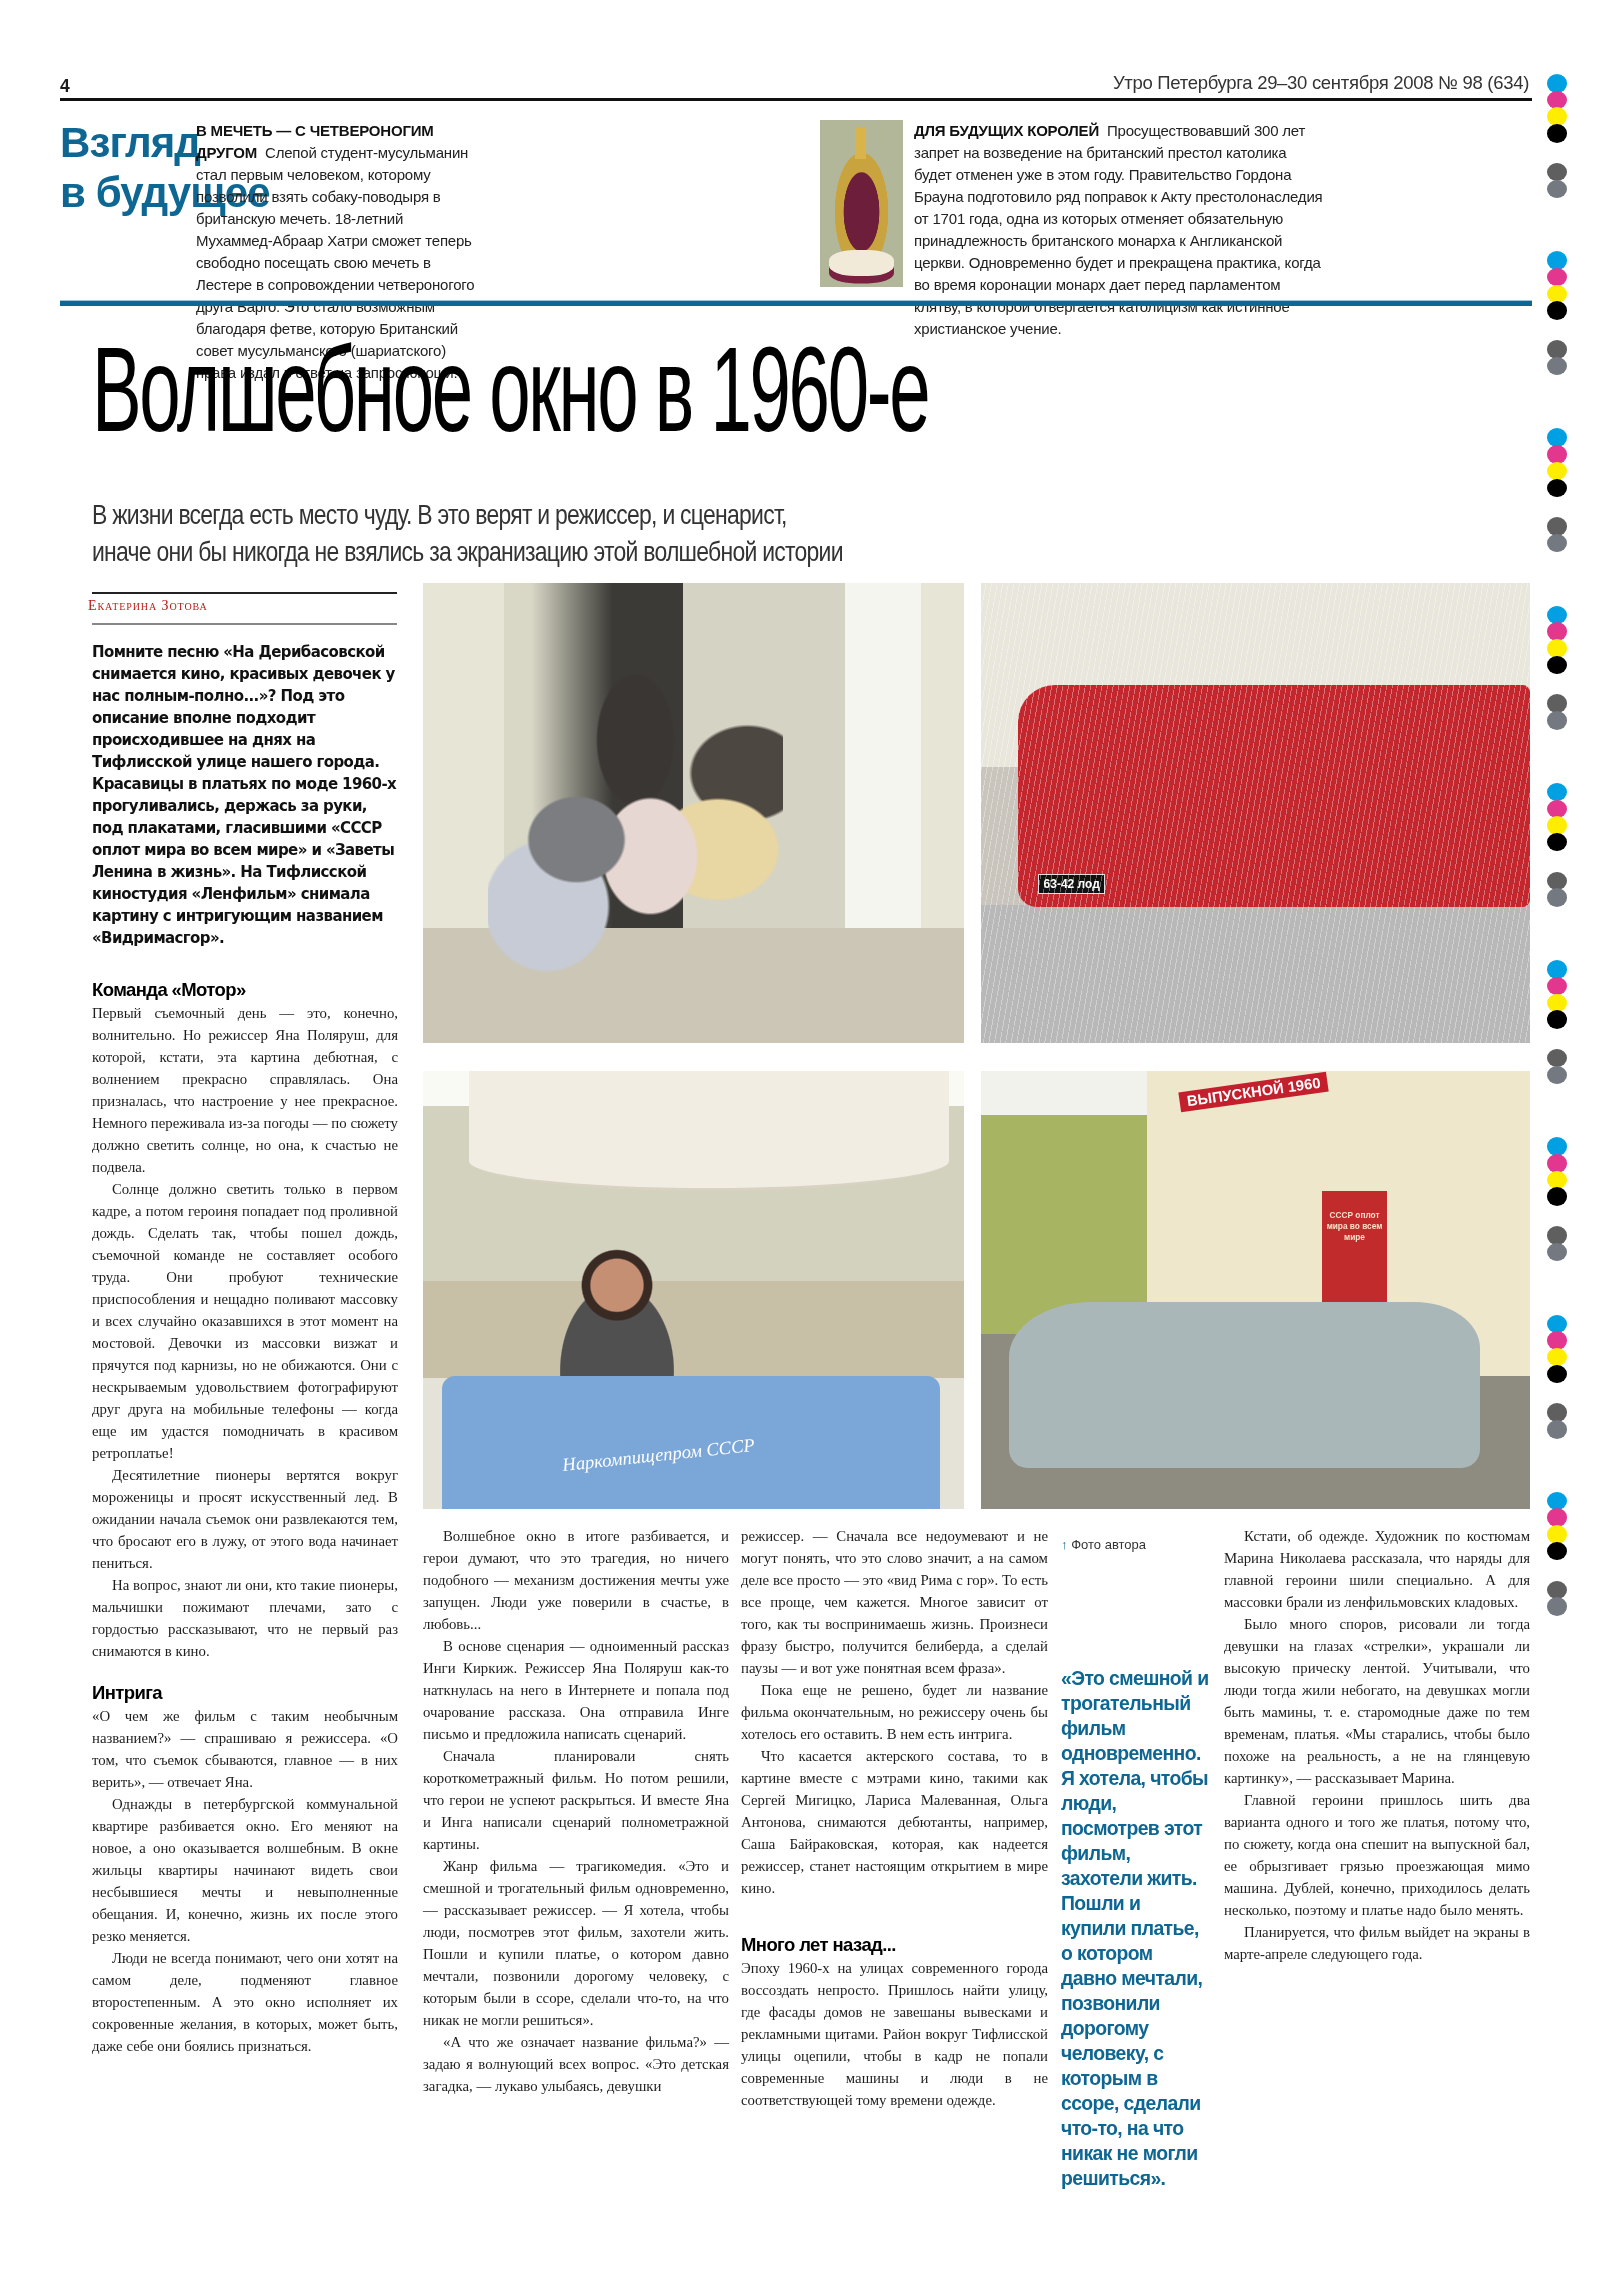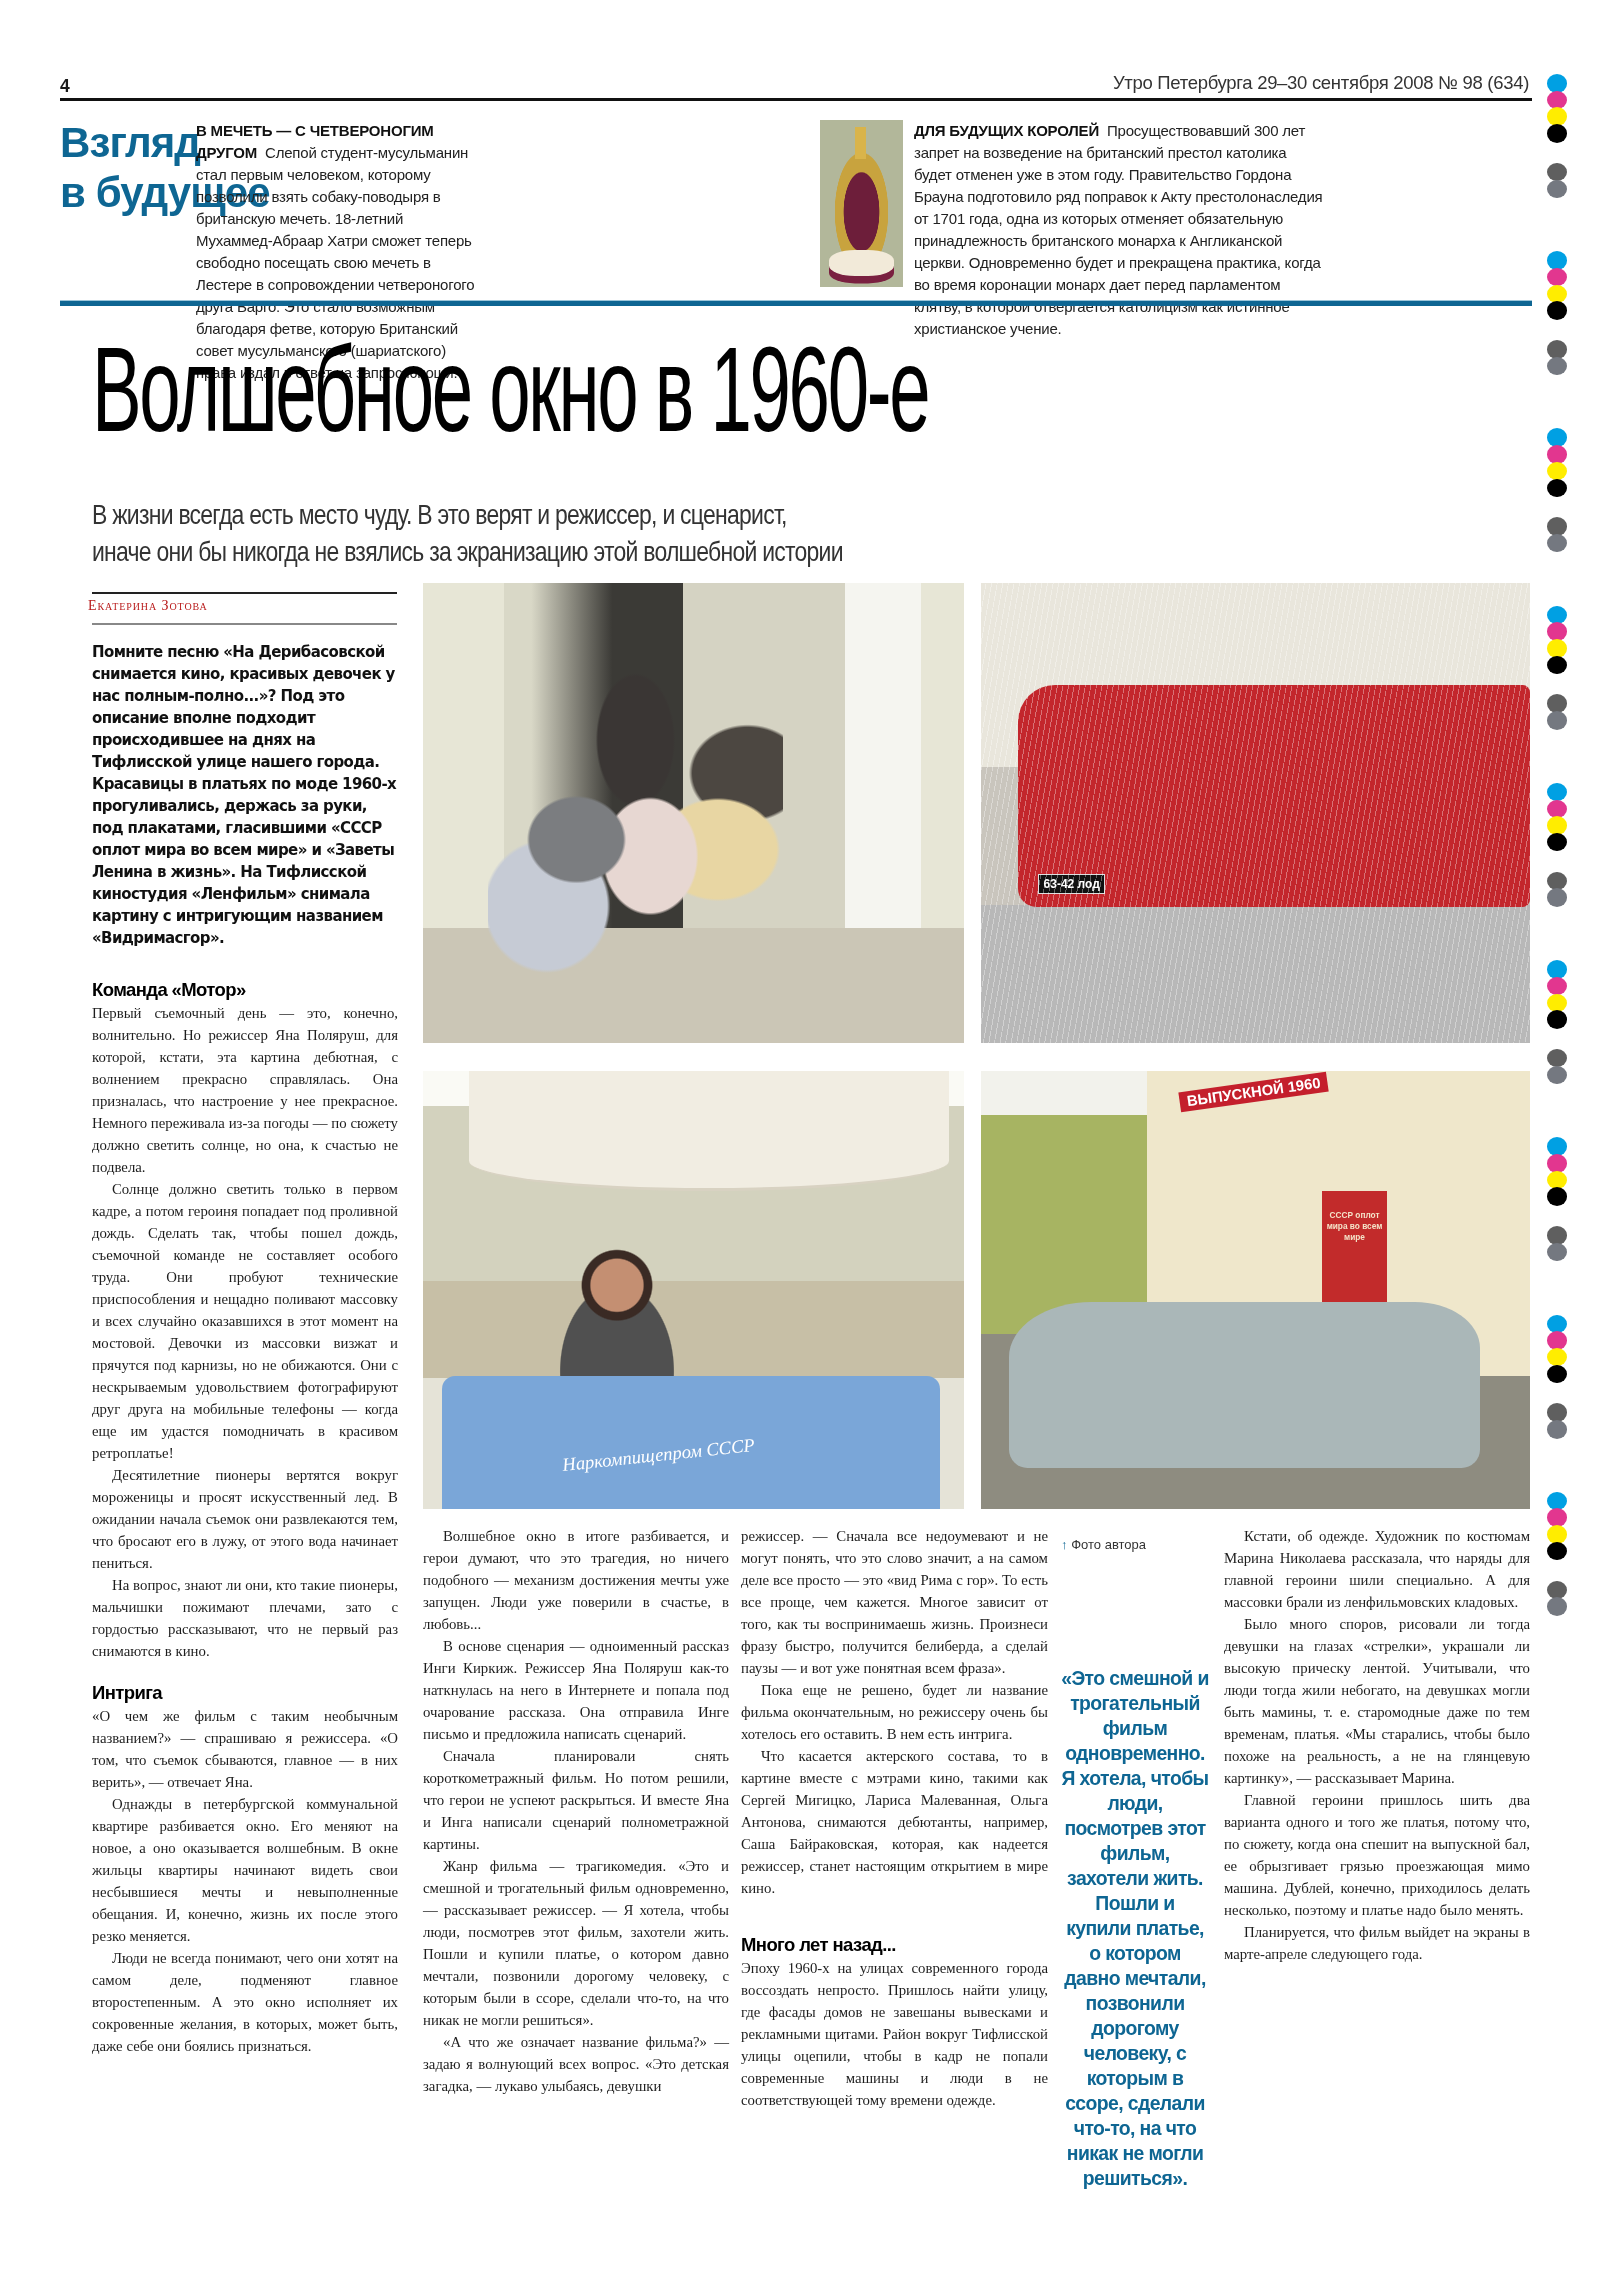--- a/index.html
+++ b/index.html
@@ -64,21 +64,21 @@
   .col p { text-indent: 20px; }
   .col p.noind { text-indent: 0; }
   .col h3 { font: bold 18.5px/24px "Liberation Sans", sans-serif; color: #000; margin-top: 14px; letter-spacing: -0.6px; }
   .col-1 { left: 92px; top: 964px; width: 306px; }
   .col-2 { left: 423px; top: 1525px; width: 306px; }
   .col-3 { left: 741px; top: 1525px; width: 307px; }
   .col-5 { left: 1224px; top: 1525px; width: 306px; }
 
   .photo-credit { position: absolute; left: 1061px; top: 1537px; font: 13px "Liberation Sans", sans-serif; color: #333; }
   .photo-credit .arrow { color: #0e6693; font-weight: bold; margin-right: 3.7px; }
-  .pull-quote { position: absolute; left: 1061px; top: 1666px; width: 148px; font: bold 19.4px/25px "Liberation Sans", sans-serif; color: #0e6693; letter-spacing: -0.6px; text-align: center; }
+  .pull-quote { position: absolute; left: 1061px; top: 1666px; width: 148px; font: bold 19.4px/25px "Liberation Sans", sans-serif; color: #0e6693; letter-spacing: -0.6px; }
 
   
   .reg-col { position: absolute; left: 1547px; top: 74px; width: 22px; }
   .reg-group { margin-bottom: 55px; }
   .dot { width: 20px; height: 18.5px; border-radius: 50%; margin-bottom: -1.8px; }
   .dot-gap { height: 22px; }
 </style>
 </head>
 <body>
 

